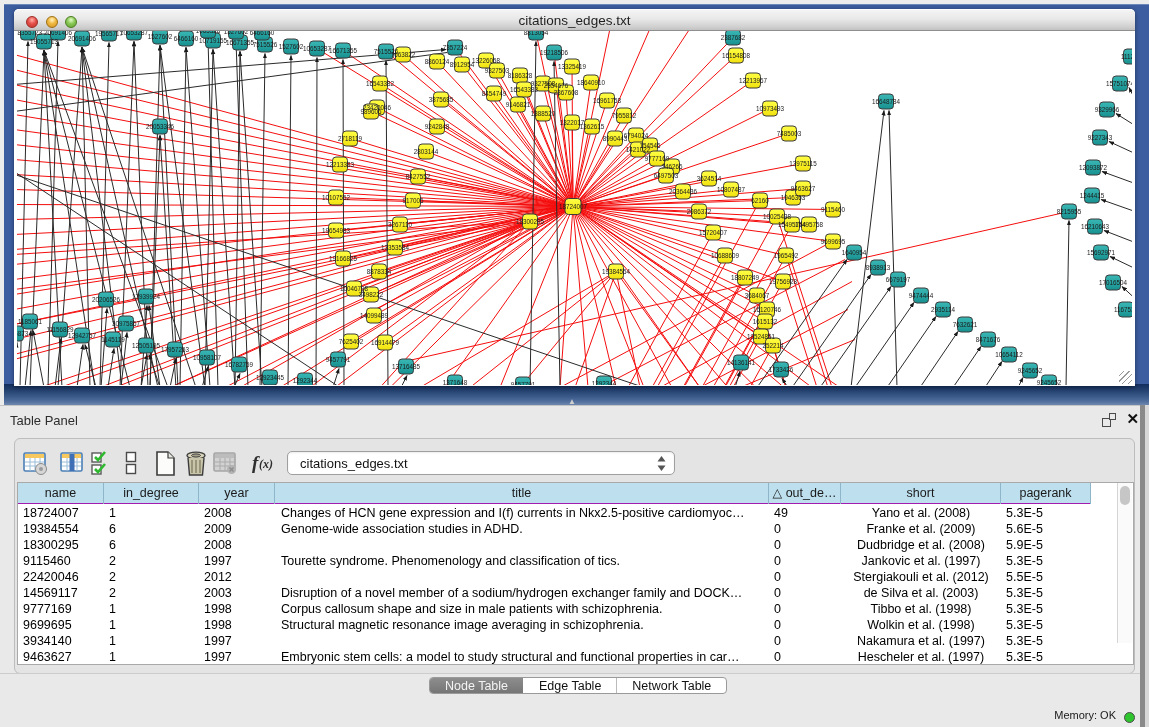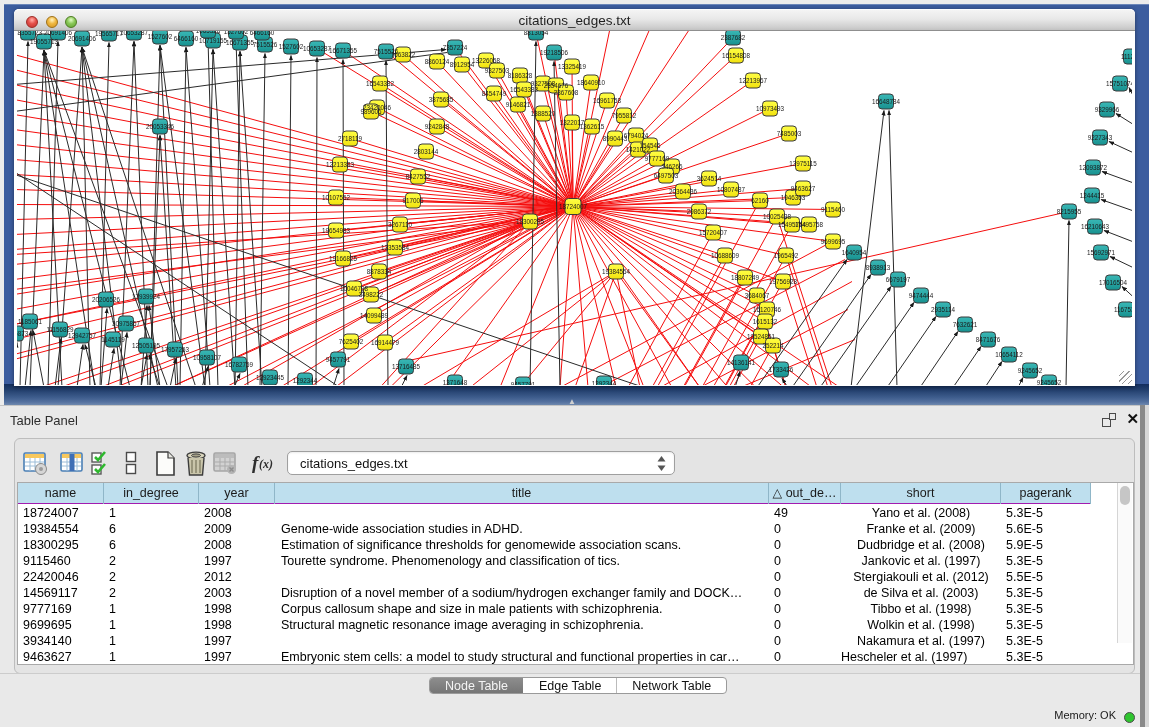--- a/index.html
+++ b/index.html
@@ -698,38 +698,38 @@
           <div class="th" style="left:181px;width:76px;">year</div>
           <div class="th" style="left:257px;width:494px;">title</div>
           <div class="th" style="left:751px;width:72px;">△ out_de…</div>
           <div class="th" style="left:823px;width:160px;">short</div>
           <div class="th" style="left:983px;width:90px;">pagerank</div>
         </div>
         <div class="row" style="top:22px;">
             <div class="c" style="left:5px;width:80px;">18724007</div>
             <div class="c" style="left:91px;width:88px;">1</div>
             <div class="c" style="left:186px;width:70px;">2008</div>
+            <div class="c" style="left:263px;width:486px;">Changes of HCN gene expression and I(f) currents in Nkx2.5-positive cardiomyoc…</div>
             <div class="c" style="left:756px;width:66px;">49</div>
             <div class="c" style="left:823px;width:160px;text-align:center;">Yano et al. (2008)</div>
             <div class="c" style="left:988px;width:84px;">5.3E-5</div>
           </div>
           <div class="row" style="top:38px;">
             <div class="c" style="left:5px;width:80px;">19384554</div>
             <div class="c" style="left:91px;width:88px;">6</div>
             <div class="c" style="left:186px;width:70px;">2009</div>
             <div class="c" style="left:263px;width:486px;">Genome-wide association studies in ADHD.</div>
             <div class="c" style="left:756px;width:66px;">0</div>
             <div class="c" style="left:823px;width:160px;text-align:center;">Franke et al. (2009)</div>
             <div class="c" style="left:988px;width:84px;">5.6E-5</div>
           </div>
           <div class="row" style="top:54px;">
             <div class="c" style="left:5px;width:80px;">18300295</div>
             <div class="c" style="left:91px;width:88px;">6</div>
             <div class="c" style="left:186px;width:70px;">2008</div>
-            <div class="c" style="left:263px;width:486px;">Estimation of significance thresholds for genomewide association scans.</div>
             <div class="c" style="left:756px;width:66px;">0</div>
             <div class="c" style="left:823px;width:160px;text-align:center;">Dudbridge et al. (2008)</div>
             <div class="c" style="left:988px;width:84px;">5.9E-5</div>
           </div>
           <div class="row" style="top:70px;">
             <div class="c" style="left:5px;width:80px;">9115460</div>
             <div class="c" style="left:91px;width:88px;">2</div>
             <div class="c" style="left:186px;width:70px;">1997</div>
             <div class="c" style="left:263px;width:486px;">Tourette syndrome. Phenomenology and classification of tics.</div>
             <div class="c" style="left:756px;width:66px;">0</div>
@@ -778,21 +778,21 @@
             <div class="c" style="left:756px;width:66px;">0</div>
             <div class="c" style="left:823px;width:160px;text-align:center;">Nakamura et al. (1997)</div>
             <div class="c" style="left:988px;width:84px;">5.3E-5</div>
           </div>
           <div class="row" style="top:166px;">
             <div class="c" style="left:5px;width:80px;">9463627</div>
             <div class="c" style="left:91px;width:88px;">1</div>
             <div class="c" style="left:186px;width:70px;">1997</div>
             <div class="c" style="left:263px;width:486px;">Embryonic stem cells: a model to study structural and functional properties in car…</div>
             <div class="c" style="left:756px;width:66px;">0</div>
-            <div class="c" style="left:823px;width:160px;text-align:left;">Hescheler et al. (1997)</div>
+            <div class="c" style="left:823px;width:160px;text-align:center;">Hescheler et al. (1997)</div>
             <div class="c" style="left:988px;width:84px;">5.3E-5</div>
           </div>
         <div id="vsb">
             <div class="th2"></div>
           </div>
       </div>
     </div>
     <div id="tabline"></div>
     <div id="tabs">
         <div class="tab sel">Node Table</div>

